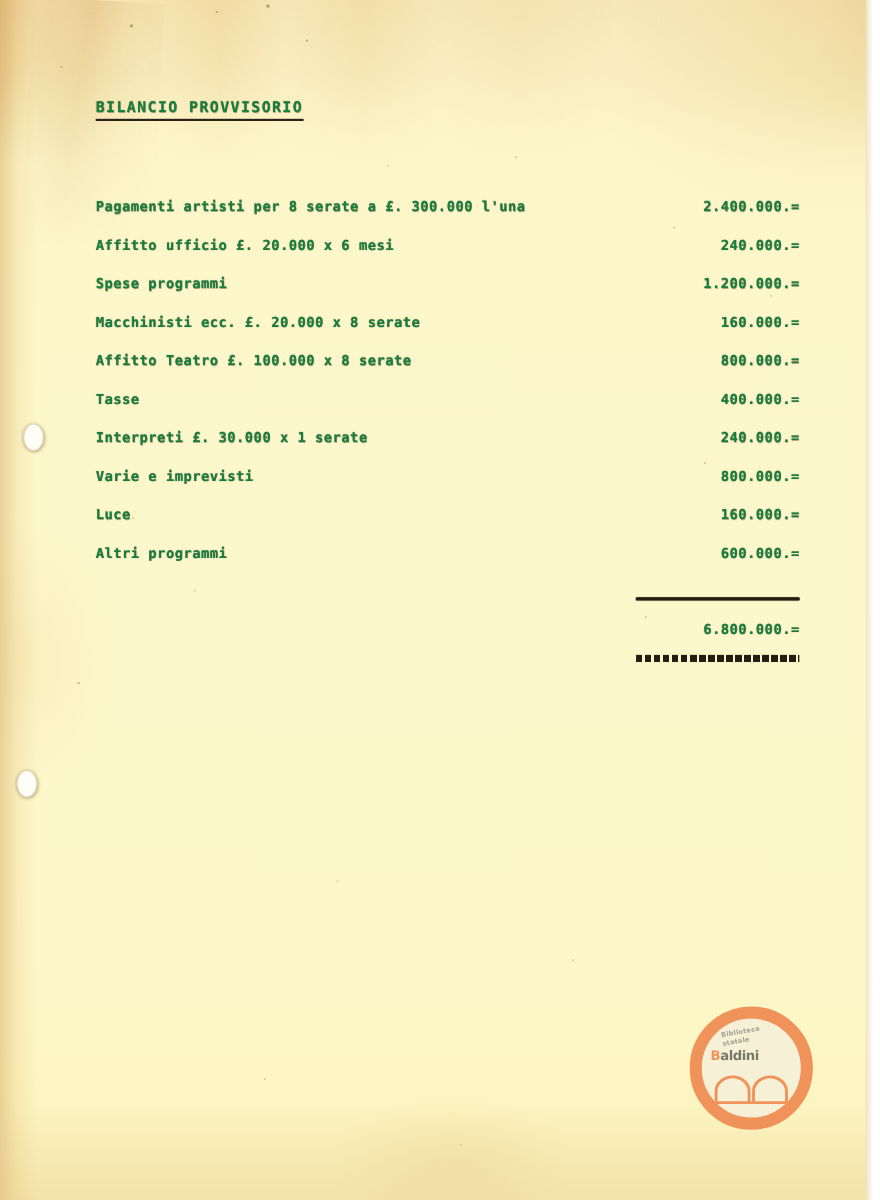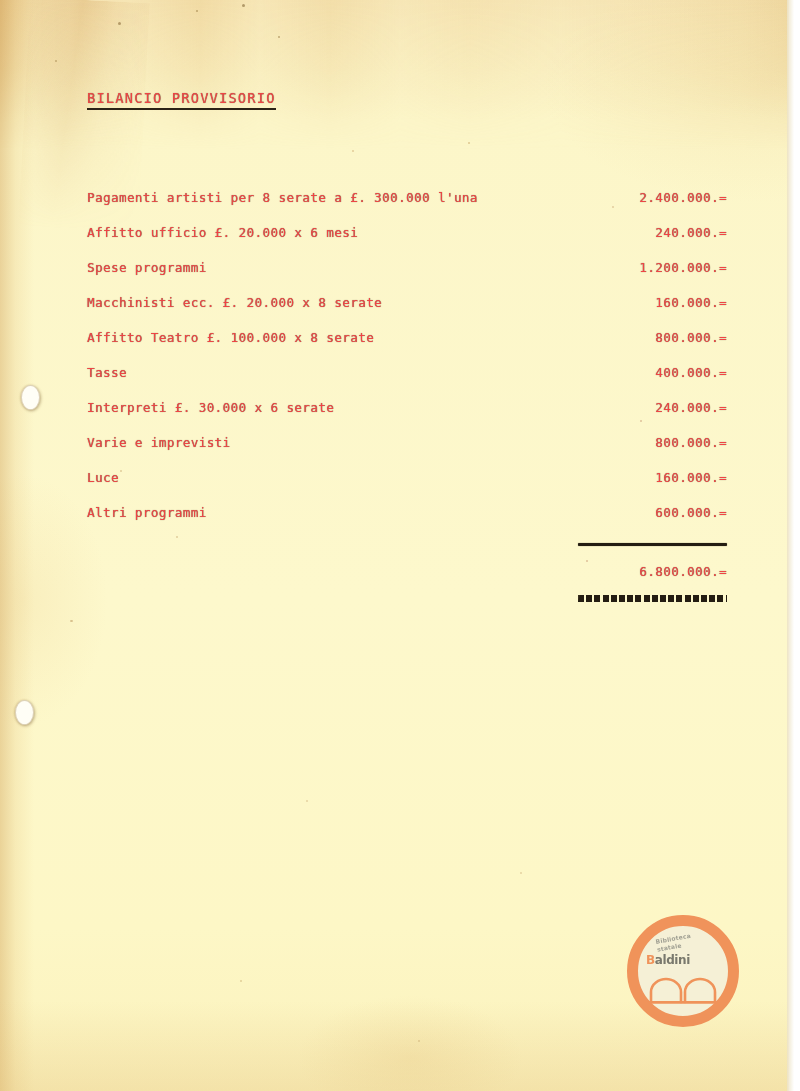--- a/index.html
+++ b/index.html
@@ -113,23 +113,23 @@
   .hole-2 { left: 15px; top: 700px; }
 
   
   .doc {
     position: absolute;
     left: 0; top: 0;
     width: 789px; height: 1091px;
   }
 
   .typed {
-    color: #ef4444;
+    color: #15803d;
     font-family: "DejaVu Sans Mono", "Liberation Mono", monospace;
-    font-weight: 400;
+    font-weight: 700;
     letter-spacing: .4px;
     text-shadow:
       0 0 1px rgba(52,42,26,.55),
       .4px .3px .6px rgba(60,48,28,.35);
   }
 
   .doc-title {
     position: absolute;
     left: 87px;
     top: 90px;
@@ -145,21 +145,21 @@
     position: absolute;
     left: 87px;
     top: 170px;
     width: 640px;
   }
 
   .ledger-row {
     position: relative;
     height: 35px;
     display: flex;
-    align-items: flex-end;
+    align-items: center;
     justify-content: space-between;
   }
 
   .row-label {
     font-size: 12.5px;
     line-height: 14px;
     white-space: nowrap;
     letter-spacing: .45px;
   }
 
@@ -342,21 +342,21 @@
         <span class="row-label typed">Affitto Teatro £. 100.000 x 8 serate</span>
         <span class="row-amount typed">800.000.=</span>
       </div>
 
       <div class="ledger-row">
         <span class="row-label typed">Tasse</span>
         <span class="row-amount typed">400.000.=</span>
       </div>
 
       <div class="ledger-row">
-        <span class="row-label typed">Interpreti £. 30.000 x 6 serate</span>
+        <span class="row-label typed">Interpreti £. 30.000 x 1 serate</span>
         <span class="row-amount typed">240.000.=</span>
       </div>
 
       <div class="ledger-row">
         <span class="row-label typed">Varie e imprevisti</span>
         <span class="row-amount typed">800.000.=</span>
       </div>
 
       <div class="ledger-row">
         <span class="row-label typed">Luce</span>

